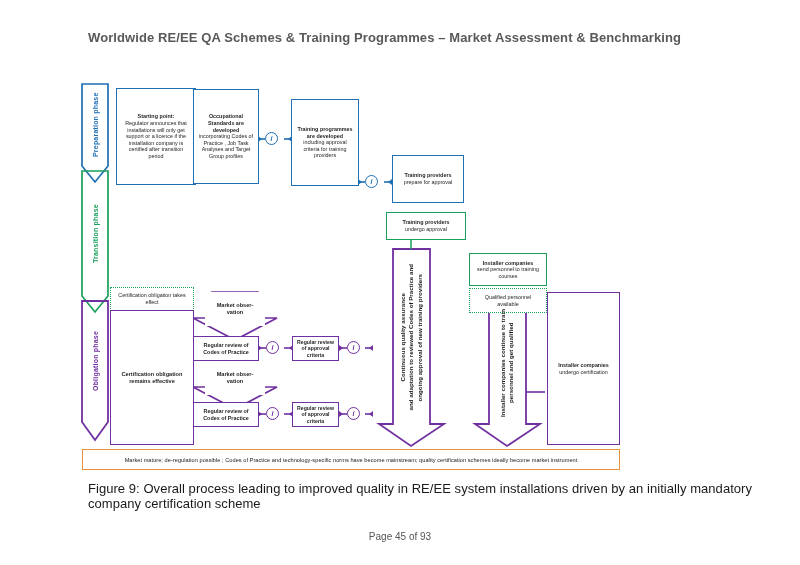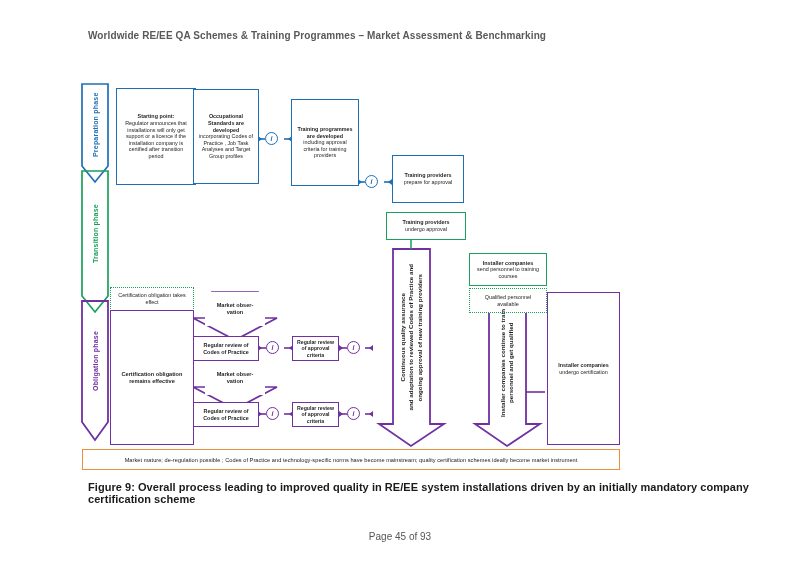--- a/index.html
+++ b/index.html
@@ -5,25 +5,25 @@
   html,body{margin:0;padding:0;}
   body{
     width:800px;height:565px;background:#ffffff;
     font-family:"Liberation Sans", sans-serif;
     color:#262626;overflow:hidden;position:relative;
   }
   .page{position:absolute;inset:0;}
 
   .doc-header{
     position:absolute;left:88px;top:30px;
-    font-size:10px;font-weight:bold;color:#595959;letter-spacing:.1px;
+    font-size:13px;font-weight:bold;color:#595959;letter-spacing:.1px;
   }
   .figure-caption{
     position:absolute;left:88px;top:481px;
-    font-size:11px;font-weight:bold;color:#1a1a1a;letter-spacing:.05px;
+    font-size:13px;font-weight:normal;color:#1a1a1a;letter-spacing:.05px;
   }
   .page-footer{
     position:absolute;left:0;right:0;top:531px;text-align:center;
     font-size:10px;color:#555;
   }
 
   .canvas{position:absolute;left:0;top:0;width:800px;height:565px;}
 
   
   .box{

